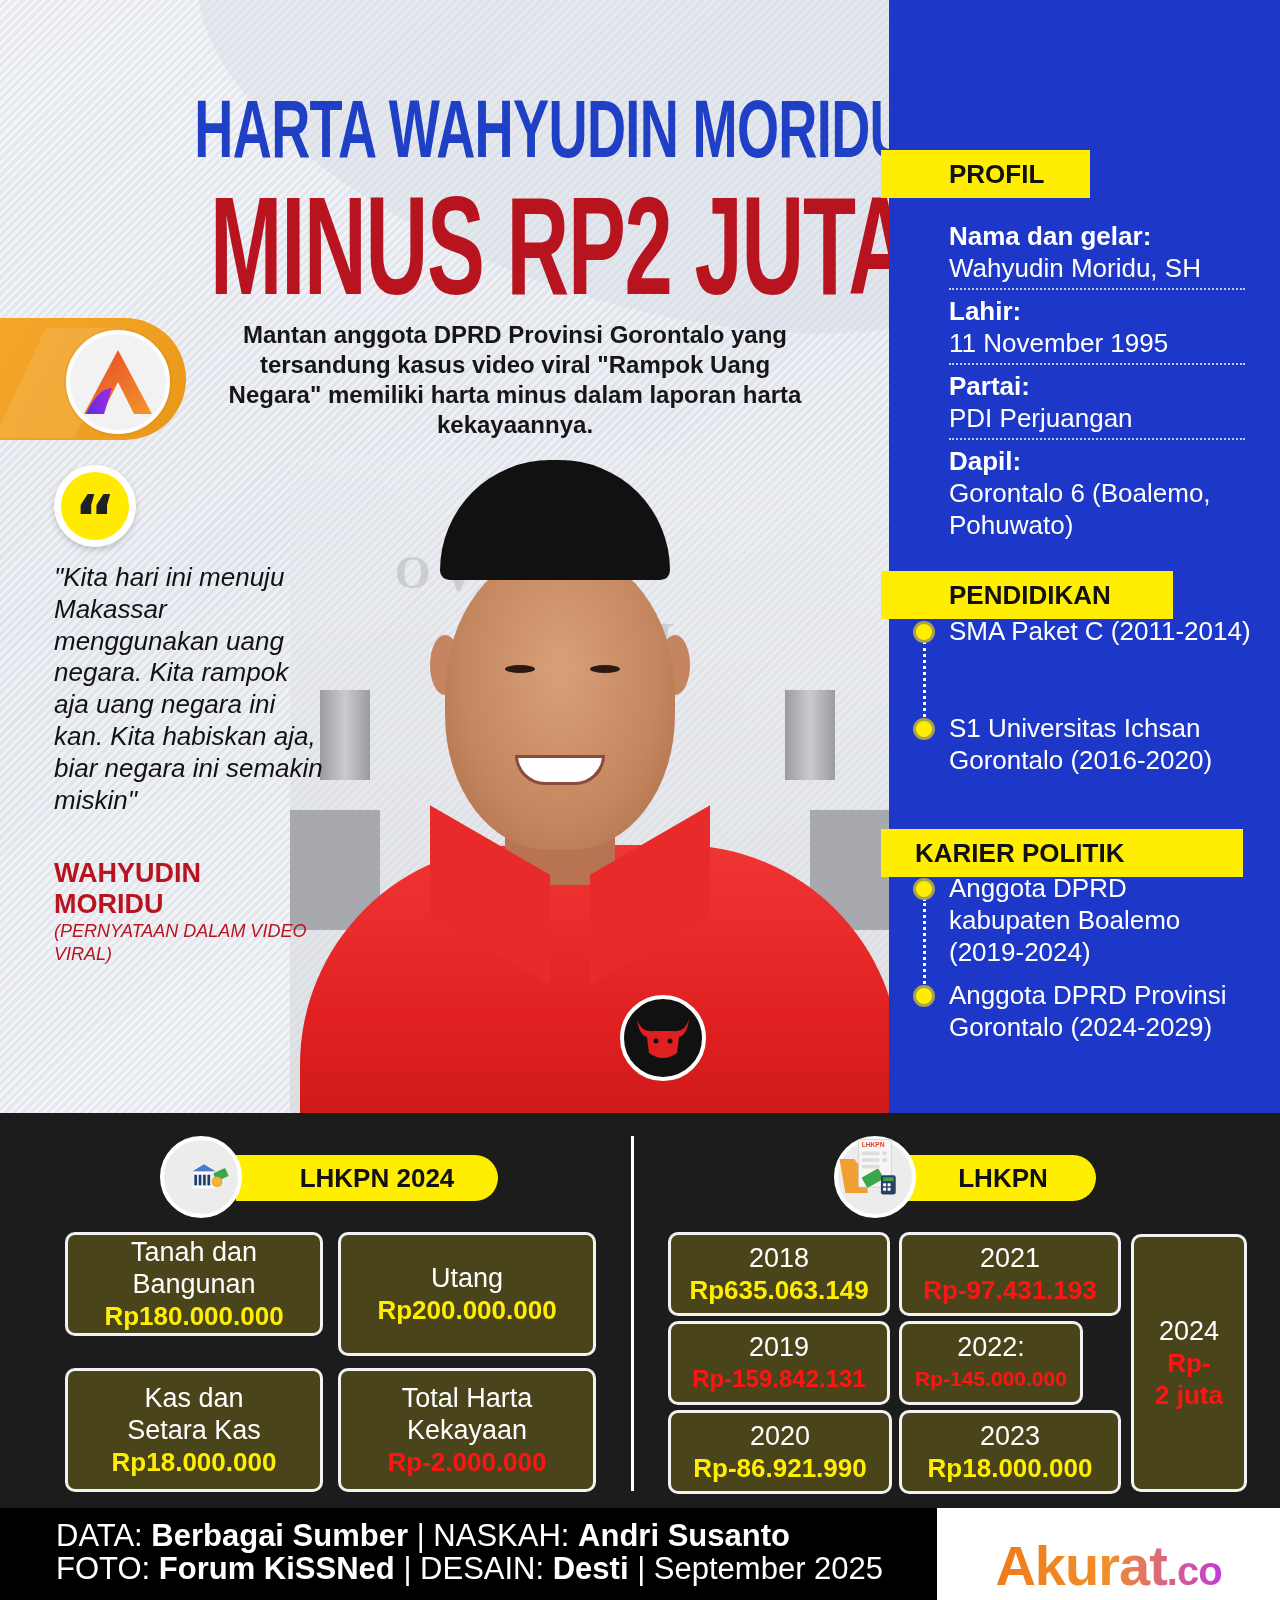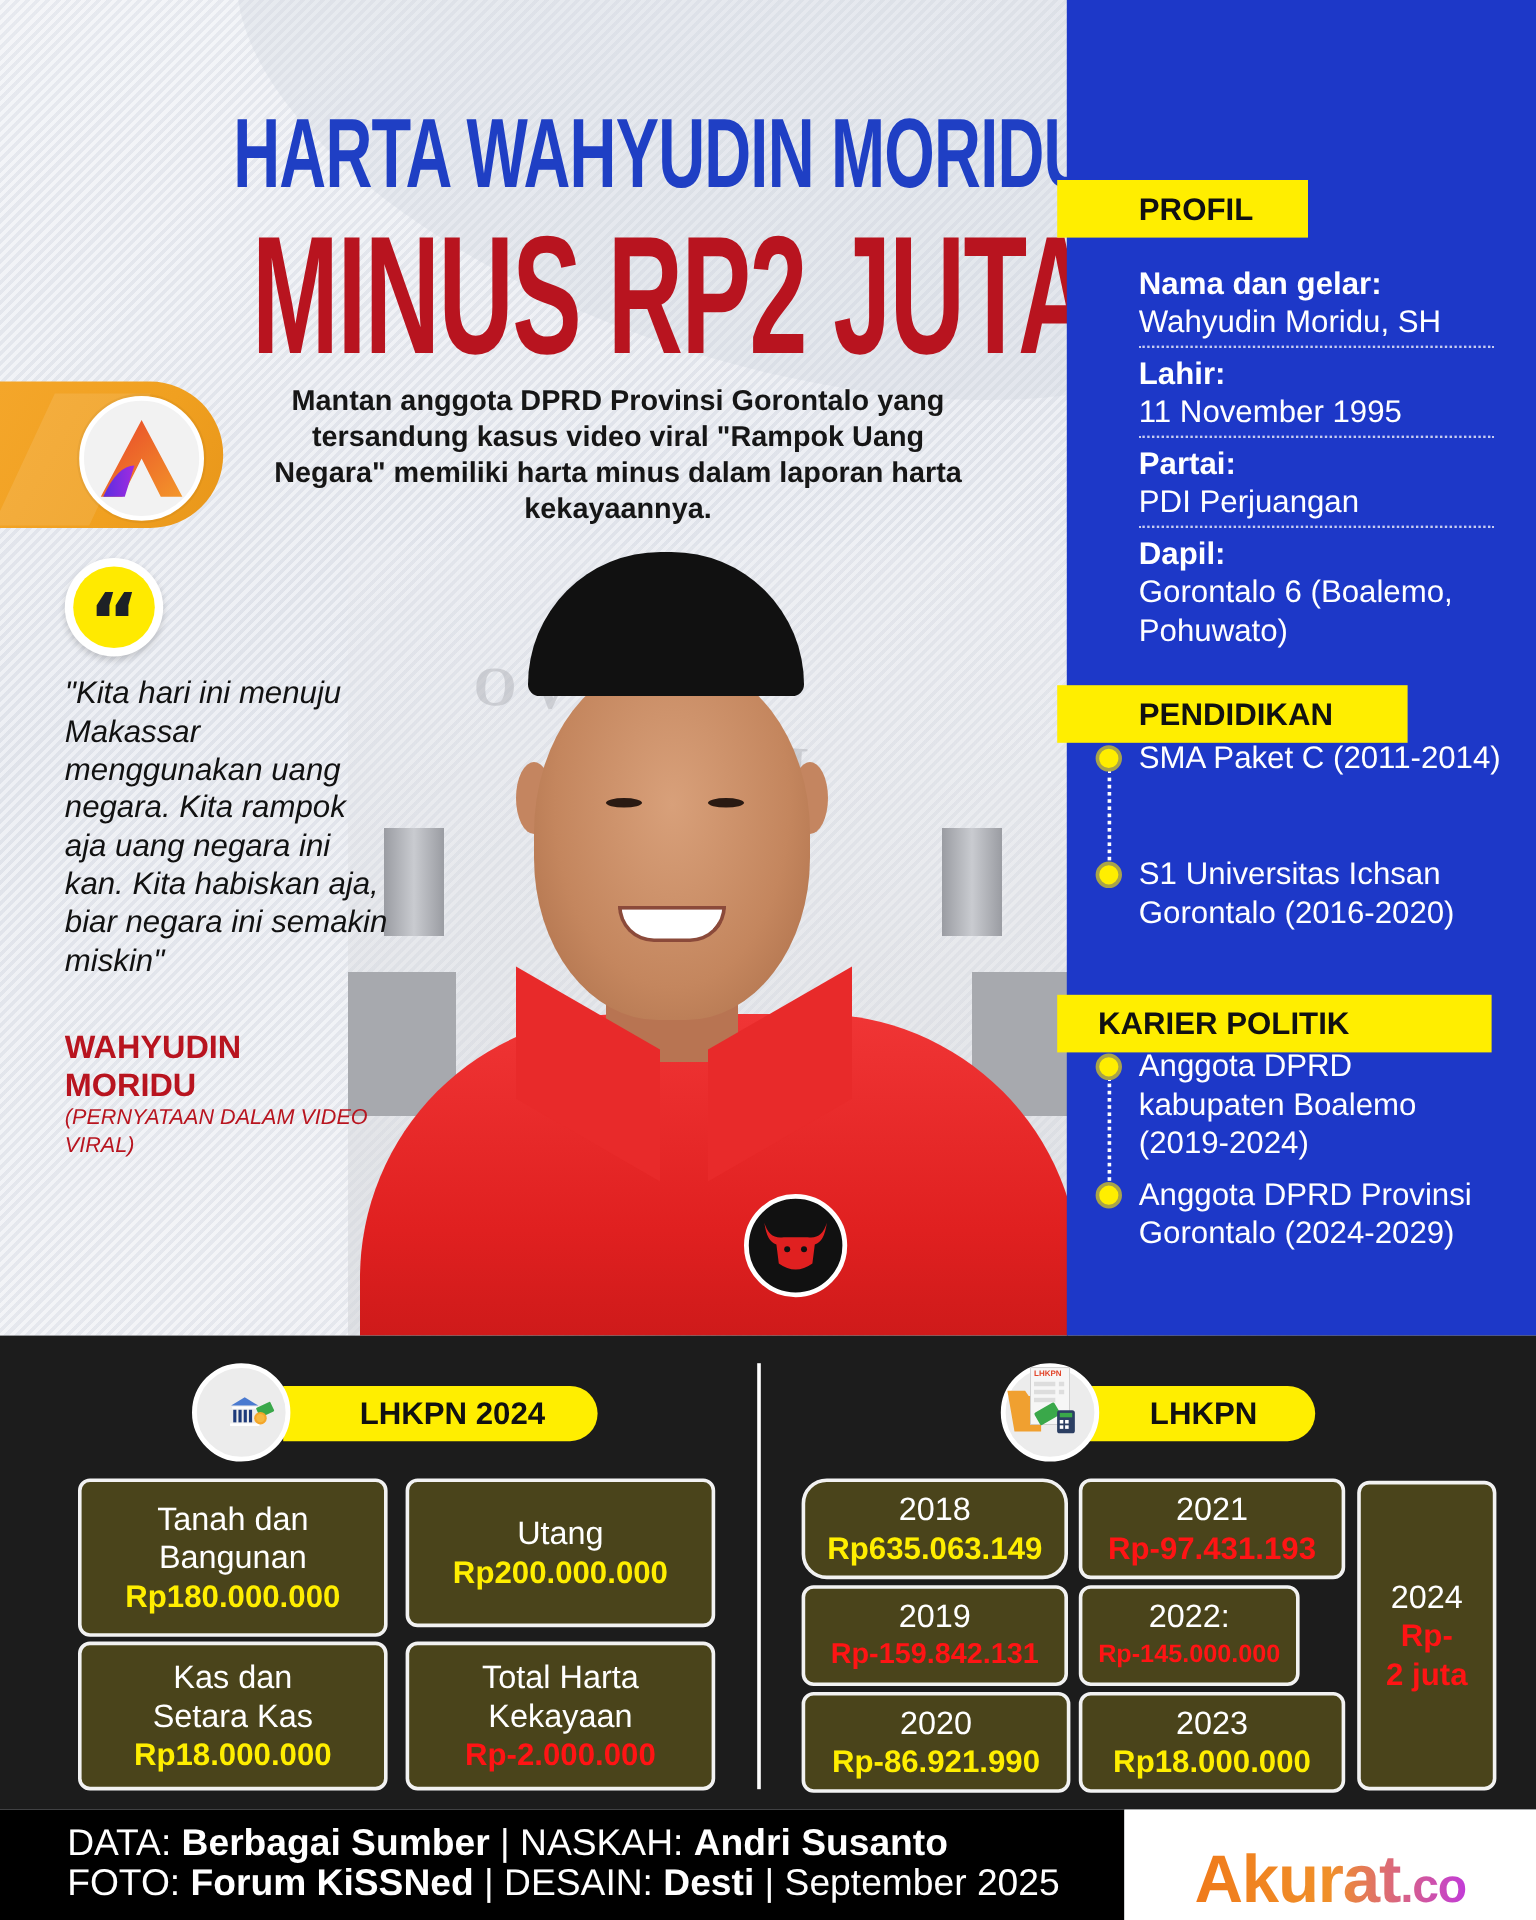--- a/index.html
+++ b/index.html
@@ -379,21 +379,21 @@
     <rect x="20" y="30" width="6" height="24" fill="#1d3a7a"></rect>
     <rect x="30" y="30" width="6" height="24" fill="#1d3a7a"></rect>
     <rect x="40" y="30" width="6" height="24" fill="#1d3a7a"></rect>
     <rect x="4" y="56" width="56" height="5" fill="#fff"></rect>
     <rect x="56" y="20" width="30" height="20" rx="2" fill="#3aa84a" transform="rotate(-25 70 30)"></rect>
     <circle cx="62" cy="46" r="12" fill="#f4a62a"></circle>
     <circle cx="62" cy="46" r="8" fill="#f6b940"></circle>
   </svg>
 </div>
 
-<div class="card" style="left:65px; top:1232px; width:258px; height:132px;">
+<div class="card" style="left:65px; top:1232px; width:258px; height:104px;">
   <div class="card-label" style="width:170px">Tanah dan Bangunan</div>
   <div class="card-value v-yellow">Rp180.000.000</div>
 </div>
 <div class="card" style="left:338px; top:1232px; width:258px; height:124px;">
   <div class="card-label">Utang</div>
   <div class="card-value v-yellow">Rp200.000.000</div>
 </div>
 <div class="card" style="left:65px; top:1368px; width:258px; height:124px;">
   <div class="card-label" style="width:160px">Kas dan Setara Kas</div>
   <div class="card-value v-yellow">Rp18.000.000</div>
@@ -417,21 +417,21 @@
     <rect x="34" y="48" width="26" height="16" rx="2" fill="#3aa84a" transform="rotate(-30 47 56)"></rect>
     <rect x="58" y="52" width="20" height="26" rx="3" fill="#2c3f63"></rect>
     <rect x="61" y="55" width="14" height="5" fill="#3aa84a"></rect>
     <rect x="61" y="63" width="4" height="4" fill="#fff"></rect>
       <rect x="67" y="63" width="4" height="4" fill="#fff"></rect>
     <rect x="61" y="69" width="4" height="4" fill="#fff"></rect>
       <rect x="67" y="69" width="4" height="4" fill="#fff"></rect>
   </svg>
 </div>
 
-<div class="card" style="left:668px; top:1232px; width:222px; height:84px;border-radius:21px;">
+<div class="card" style="left:668px; top:1232px; width:222px; height:84px;">
   <div class="card-label">2018</div>
   <div class="card-value v-yellow">Rp635.063.149</div>
 </div>
 <div class="card" style="left:668px; top:1321px; width:222px; height:84px;">
   <div class="card-label">2019</div>
   <div class="card-value v-red" style="font-size:24px">Rp-159.842.131</div>
 </div>
 <div class="card" style="left:668px; top:1410px; width:224px; height:84px;">
   <div class="card-label">2020</div>
   <div class="card-value v-yellow">Rp-86.921.990</div>

